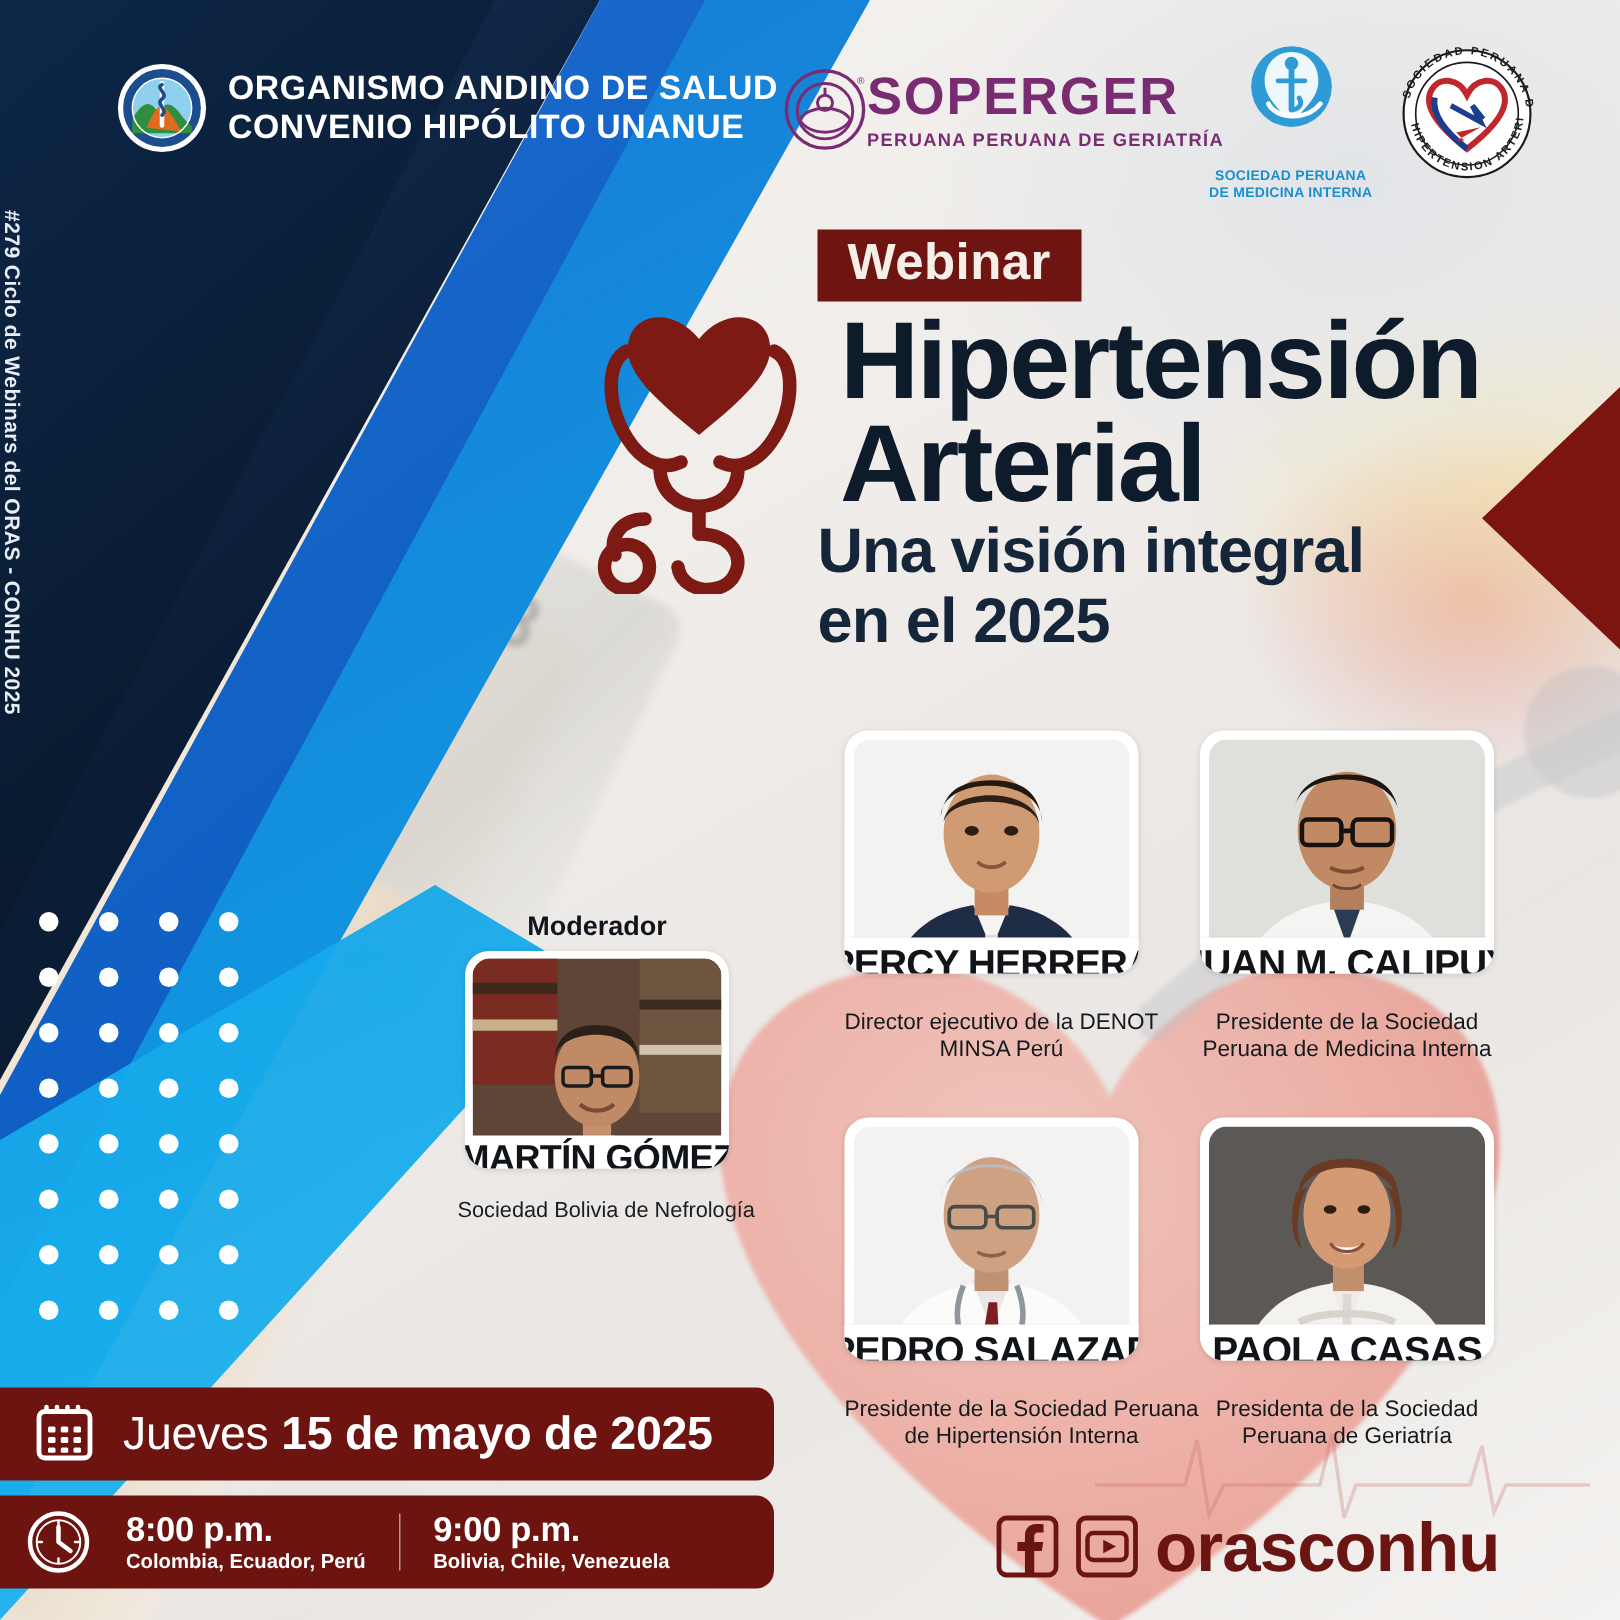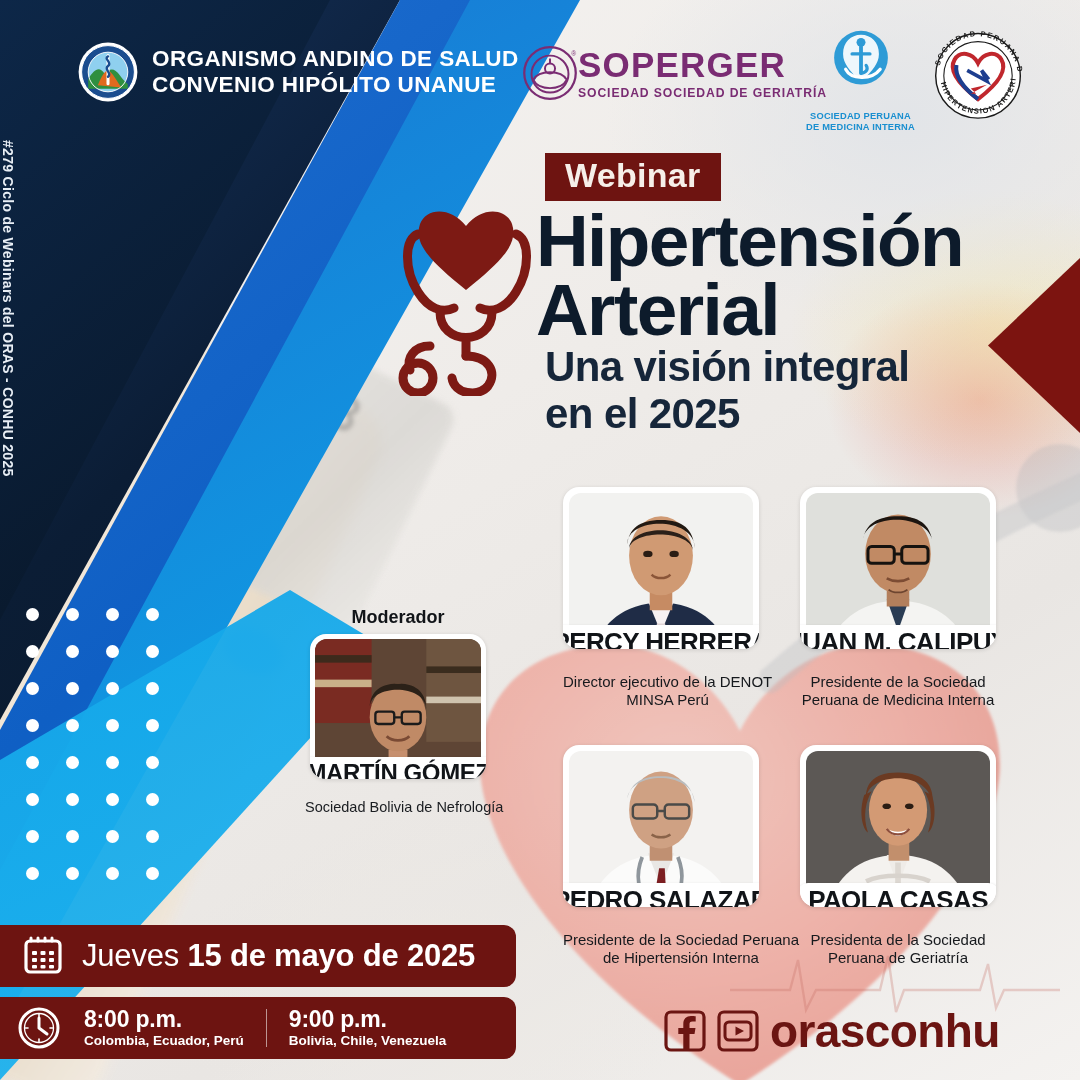--- a/index.html
+++ b/index.html
@@ -223,21 +223,21 @@
     background: #6e1411;
     color: #f6efe9;
     font-size: 34px;
     font-weight: 600;
     padding: 5px 20px 9px 20px;
     line-height: 1;
     letter-spacing: 0.3px;
   }
   .title-main {
     position: absolute;
-    left: 536px; top: 207px;
+    left: 560px; top: 207px;
     color: #0d1b2b;
     font-size: 73px;
     font-weight: 800;
     line-height: 0.94;
     letter-spacing: -1.6px;
   }
   .title-sub {
     position: absolute;
     left: 545px; top: 343px;
     color: #16263a;
@@ -476,21 +476,21 @@
       <svg class="soperger-mark" viewBox="0 0 100 100">
         <circle cx="50" cy="50" r="46" fill="none" stroke="#7a2c73" stroke-width="4"></circle>
         <circle cx="50" cy="52" r="33" fill="none" stroke="#7a2c73" stroke-width="3.5"></circle>
         <path d="M20 62 C 30 44, 70 44, 80 62 C 70 82, 30 82, 20 62 Z" fill="none" stroke="#7a2c73" stroke-width="3.5"></path>
         <circle cx="50" cy="42" r="9" fill="none" stroke="#7a2c73" stroke-width="3.5"></circle>
         <path d="M50 33 L50 24" stroke="#7a2c73" stroke-width="3.5"></path>
         <text x="88" y="20" font-size="12" fill="#7a2c73">®</text>
       </svg>
       <div>
         <div class="soperger-word">SOPERGER</div>
-        <div class="soperger-sub">SOCIEDAD SOCIEDAD DE GERIATRÍA</div>
+        <div class="soperger-sub">PERUANA PERUANA DE GERIATRÍA</div>
       </div>
     </div>
 
     <div class="spmi">
       <svg class="spmi-mark" viewBox="0 0 100 100">
         <circle cx="50" cy="48" r="42" fill="#2e9bd6"></circle>
         <path d="M50 12 C 34 12, 22 24, 22 42 C 22 58, 34 68, 42 78 L 58 78 C 66 68, 78 58, 78 42 C 78 24, 66 12, 50 12 Z" fill="#ffffff" opacity="0.92"></path>
         <circle cx="50" cy="24" r="7" fill="#2e9bd6"></circle>
         <path d="M50 31 L50 72" stroke="#2e9bd6" stroke-width="6" stroke-linecap="round"></path>
         <path d="M36 42 L64 42" stroke="#2e9bd6" stroke-width="5" stroke-linecap="round"></path>

